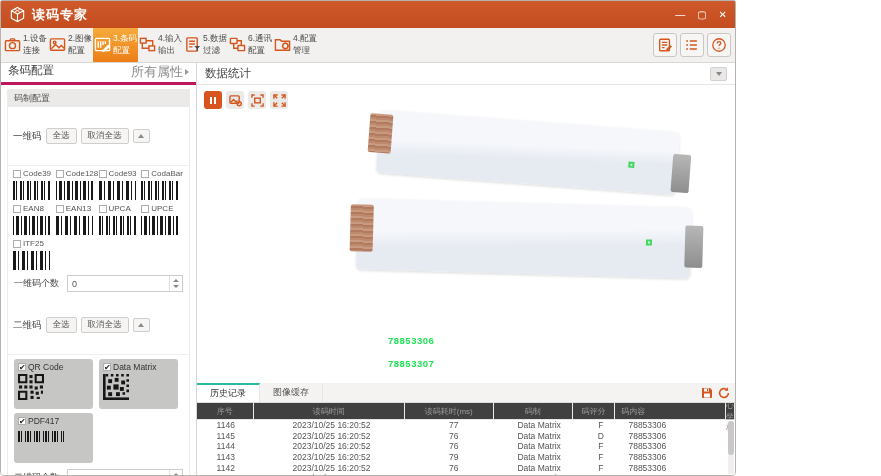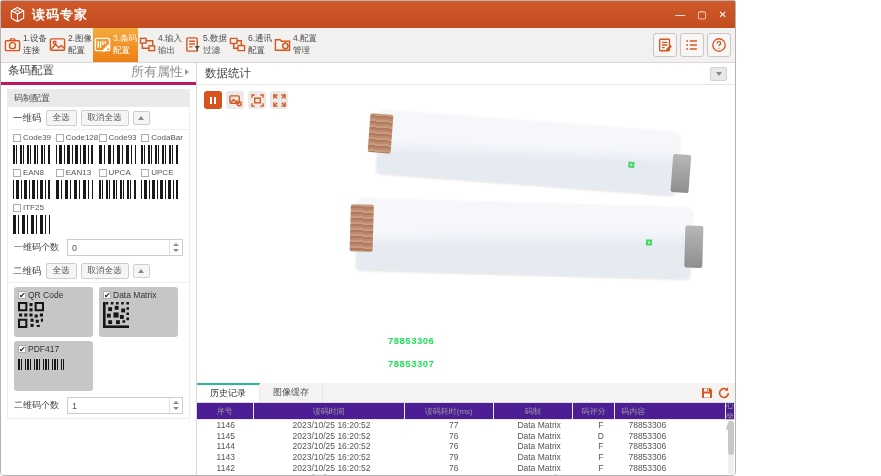--- a/index.html
+++ b/index.html
@@ -31,21 +31,21 @@
 
   
   .left-panel { width:196px; background:#fff; border-right:1px solid #d8d7d5; position:relative; }
   .panel-header { height:22px; border-bottom:3px solid #be185d; display:flex; align-items:flex-start; padding:0 7px; }
   .panel-title { font-size:11.5px; color:#444; }
   .all-props { margin-left:auto; font-size:13px; color:#8a8a8a; display:flex; align-items:center; gap:2px; }
   .tri-right { width:0; height:0; border-left:4px solid #9a9a9a; border-top:3px solid transparent; border-bottom:3px solid transparent; }
 
   .group { position:absolute; left:6px; right:6px; top:26px; border:1px solid #ececea; border-top:none; }
   .group-title { background:#ebeae8; font-size:9px; color:#555; padding:2.5px 6px; }
-  .row-controls { display:flex; align-items:center; gap:4px; padding:3px 5px; font-size:9.5px; color:#444;
+  .row-controls { display:flex; align-items:center; gap:4px; padding:21px 5px; font-size:9.5px; color:#444;
                   border-bottom:1px solid #f0efee; }
   .mini-btn { border:1px solid #cfcecc; background:#f6f5f4; font-size:8.5px; padding:1px 6px; border-radius:2px; color:#555; }
   .collapse-btn { width:17px; height:14px; border:1px solid #cfcecc; background:#f6f5f4; border-radius:2px;
                   display:flex; align-items:center; justify-content:center; }
   .tri-up { width:0; height:0; border-bottom:4px solid #8a8a8a; border-left:3.5px solid transparent; border-right:3.5px solid transparent; }
 
   .code-grid { display:grid; grid-template-columns:repeat(4,1fr); padding:3px 5px 1px 5px; row-gap:4px; }
   .code-item { font-size:8px; color:#555; }
   .cb-row { display:flex; align-items:center; gap:2px; white-space:nowrap; }
   .checkbox { width:8px; height:8px; border:1px solid #adadad; background:#fff; flex:0 0 auto;
@@ -100,21 +100,21 @@
   
   .bottom-area { position:absolute; left:0; right:0; bottom:0; height:92px; background:#fff; }
   .btabs { height:20px; background:#f4f3f1; border-bottom:1px solid #dedddb; display:flex; position:relative; }
   .btab { padding:0 13px; font-size:9px; color:#555; display:flex; align-items:center; border-right:1px solid #e7e6e4; }
   .btab.active { background:#fff; border-top:2px solid #2ab9a0; color:#333; }
   .btab-icons { position:absolute; right:5px; top:3px; display:flex; gap:4px; }
   .btab-icons .ic { width:13px; height:13px; display:flex; align-items:center; justify-content:center; }
   .btab-icons svg { width:12px; height:12px; }
 
   .htable { position:absolute; top:20px; left:0; right:0; bottom:0; overflow:hidden; }
-  .hrow { display:flex; height:17px; background:#4c1d95; border-bottom:1px solid #e8e7e5; }
+  .hrow { display:flex; height:17px; background:#404040; border-bottom:1px solid #e8e7e5; }
   .hcell { font-size:8px; color:#9a9a9a; display:flex; align-items:center; justify-content:center; border-right:1px solid #ecebe9; }
   .trow { display:flex; height:10.6px; }
   .tcell { font-size:8.5px; color:#555; display:flex; align-items:center; justify-content:center; overflow:hidden; }
   .c0 { width:68px; } .c1 { width:182px; } .c2 { width:107px; } .c3 { width:95px; }
   .c4 { width:51px; } .c5 { width:132px; justify-content:flex-start; padding-left:6px; } .c6 { flex:1; }
   .vscroll { position:absolute; right:1px; top:18px; bottom:1px; width:6px; background:#f1f0ee; }
   .vthumb { width:6px; height:34px; background:#c9c8c6; border-radius:3px; }
 </style>
 </head>
 <body>

